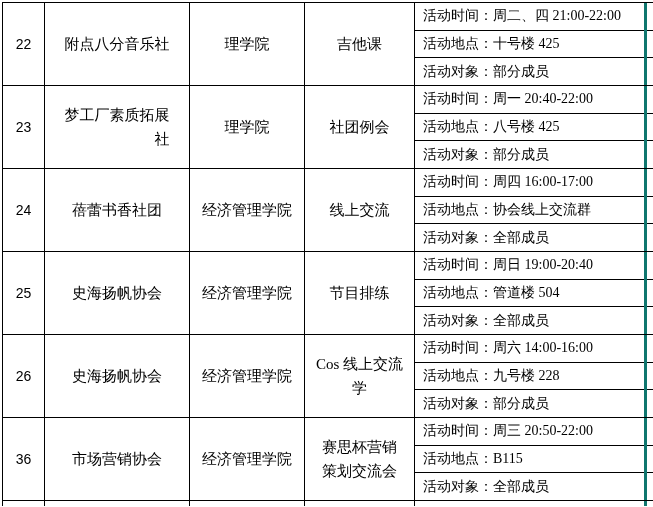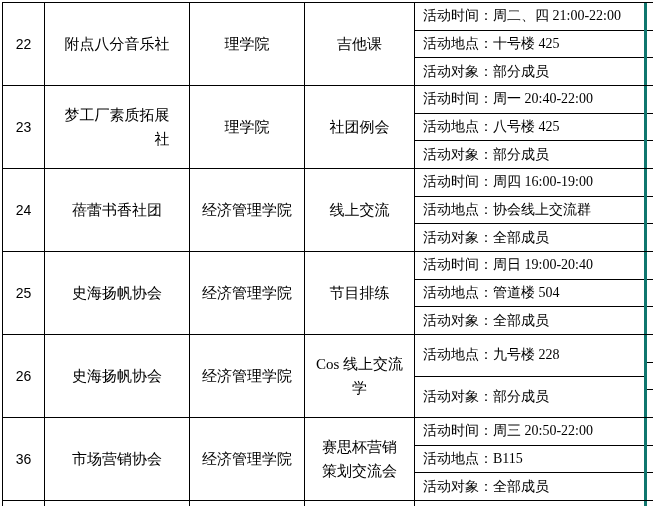--- a/index.html
+++ b/index.html
@@ -64,21 +64,21 @@
         <div class="scell"></div>
       </div>
     </div>
 
     <div class="trow">
       <div class="cell c-num">24</div>
       <div class="cell c-club">蓓蕾书香社团</div>
       <div class="cell c-college">经济管理学院</div>
       <div class="cell c-act">线上交流</div>
       <div class="c-details">
-        <div class="dcell">活动时间：周四 16:00-19:00</div>
+        <div class="dcell">活动时间：周四 16:00-17:00</div>
         <div class="dcell">活动地点：协会线上交流群</div>
         <div class="dcell">活动对象：全部成员</div>
       </div>
       <div class="c-sliver">
         <div class="scell"></div>
         <div class="scell"></div>
         <div class="scell"></div>
       </div>
     </div>
 
@@ -99,20 +99,21 @@
       </div>
     </div>
 
     <div class="trow">
       <div class="cell c-num">26</div>
       <div class="cell c-club">史海扬帆协会</div>
       <div class="cell c-college">经济管理学院</div>
       <div class="cell c-act">Cos 线上交流
 学</div>
       <div class="c-details">
+        <div class="dcell">活动时间：周六 14:00-16:00</div>
         <div class="dcell">活动地点：九号楼 228</div>
         <div class="dcell">活动对象：部分成员</div>
       </div>
       <div class="c-sliver">
         <div class="scell"></div>
         <div class="scell"></div>
         <div class="scell"></div>
       </div>
     </div>
 

